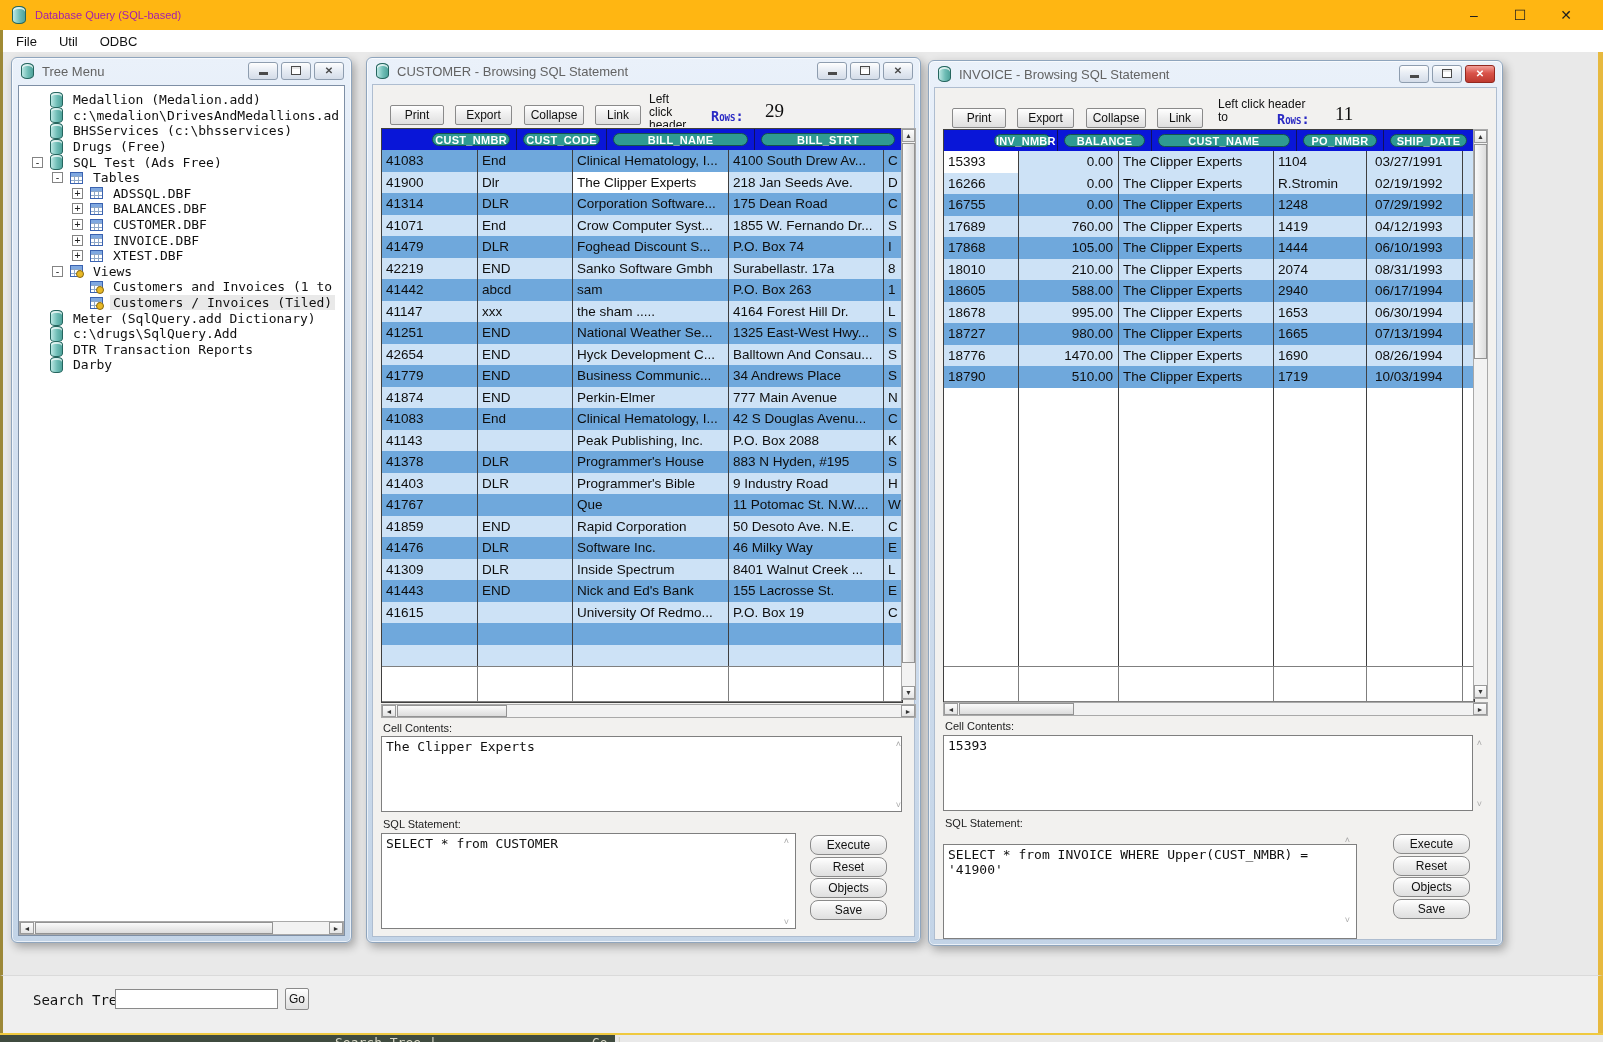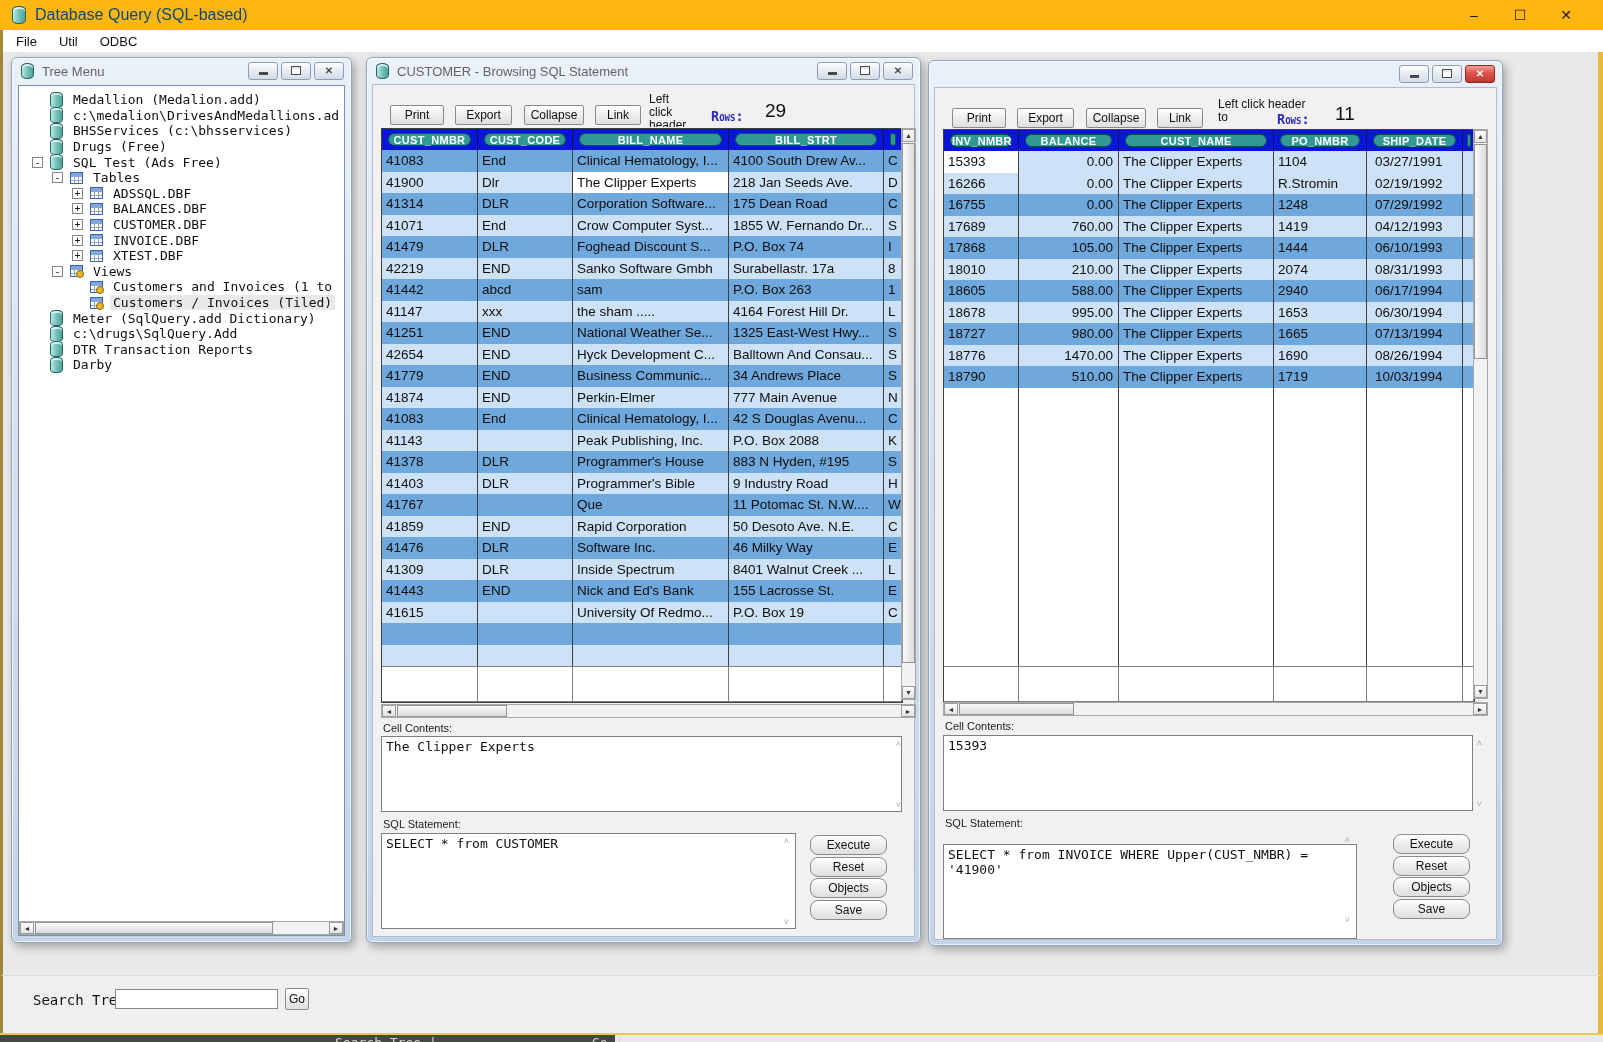--- a/index.html
+++ b/index.html
@@ -1,21 +1,21 @@
 <!DOCTYPE html>
 <html><head>
 <meta charset="utf-8">
 <style>
   html,body{margin:0;padding:0;}
   body{width:1603px;height:1042px;overflow:hidden;font-family:"Liberation Sans",sans-serif;background:#E9E9E9;}
   .screen{position:relative;width:1603px;height:1042px;}
 
   
   .titlebar{height:30px;background:#FFB612;display:flex;align-items:center;padding-left:12px;gap:9px;}
-  .titlebar .apptitle{font-size:16px;color:#0c4a6e;}
+  .titlebar .apptitle{font-size:11px;color:#a21caf;}
   .syscontrols{margin-left:auto;display:flex;align-items:center;gap:0;padding-right:14px;}
   .sysbtn{width:46px;text-align:center;font-size:14px;color:#1F1F1F;cursor:default;}
   .menubar{height:22px;background:#FFFFFF;display:flex;align-items:center;padding-left:13px;gap:22px;border-left:3px solid #A08A34;}
   .menu-item{font-size:13px;color:#111;}
   .mdi{position:relative;height:923px;background:#E9E9E9;border-left:3px solid #9C8838;border-right:5px solid #E7B93F;overflow:hidden;}
 
   
   .cyl{display:inline-block;width:12px;height:16px;background:linear-gradient(to right,#BCE8E4,#6FBDB6 55%,#4FA39B);border:1px solid #25655E;border-radius:6px/4px;box-shadow:inset 0 2px 0 rgba(255,255,255,.7);}
   .cyl.small{width:11px;height:14px;}
 
@@ -52,21 +52,21 @@
   .trow.selected .tlabel{background:#E9E9E9;}
 
   
   .cbtn{position:absolute;height:20px;box-sizing:border-box;background:linear-gradient(#FFFFFF,#EFEFEF 45%,#DFDFDF);border:1px solid #8A8A8A;border-radius:2px;font-size:12px;color:#111;display:flex;align-items:center;justify-content:center;}
   .lbl{position:absolute;font-size:11px;color:#222;}
   .tarea{position:absolute;background:#fff;border:1px solid #7F7F7F;box-sizing:border-box;font-family:"DejaVu Sans Mono",monospace;font-size:13px;color:#101010;padding:2px 4px;white-space:pre-wrap;overflow:hidden;}
   .chev{position:absolute;font-size:9px;color:#A8A8A8;line-height:9px;}
 
   
   .grid{position:absolute;border:1px solid #3F3F3F;background:#fff;box-sizing:content-box;}
-  .ghead{display:flex;background:#0916D8;height:21px;}
+  .ghead{display:flex;background:#0916D8;height:21px;padding-left:44px;}
   .hcell{box-sizing:border-box;border-right:1px solid #101060;display:flex;align-items:center;justify-content:center;overflow:hidden;}
   .pill{background:#2F9A92;border:1px solid #14524D;border-radius:9px;color:#fff;font-weight:bold;font-size:11px;letter-spacing:.3px;height:13px;line-height:13px;padding:0 1px;width:calc(100% - 12px);text-align:center;box-sizing:border-box;white-space:nowrap;}
   .grow{display:flex;}
   .cell{box-sizing:border-box;height:21.5px;line-height:21.5px;font-size:13.5px;color:#0E0E0E;padding-left:4px;border-right:1px solid #3F3F3F;overflow:hidden;white-space:nowrap;}
   
   .cust .c0{width:96px;} .cust .c1{width:95px;} .cust .c2{width:156px;} .cust .c3{width:155px;} .cust .c4{flex:1;border-right:none;}
   .cust .ghead .hcell:nth-child(1){width:96px;} .cust .ghead .hcell:nth-child(2){width:95px;}
   .cust .ghead .hcell:nth-child(3){width:156px;} .cust .ghead .hcell:nth-child(4){width:155px;}
   .cust .ghead .hcell:nth-child(5){flex:1;border-right:none;}
   
@@ -93,21 +93,21 @@
   .vscroll .sarr{left:0;right:0;height:13px;}
   .vscroll .sarr.top{top:0;} .vscroll .sarr.bot{bottom:0;}
   .hscroll .sarr{top:0;bottom:0;width:14px;}
   .hscroll .sarr.lft{left:0;} .hscroll .sarr.rgt{right:0;}
   .vthumb{position:absolute;left:0;width:13px;background:linear-gradient(to right,#FAFAFA,#DCDCDC);border:1px solid #939393;box-sizing:border-box;}
   .hthumb{position:absolute;top:0;height:12px;background:linear-gradient(#FAFAFA,#DCDCDC);border:1px solid #939393;box-sizing:border-box;}
 
   
   .hint{position:absolute;font-size:12px;line-height:13px;color:#111;overflow:hidden;}
   .rowslbl{position:absolute;font-family:"DejaVu Sans Mono",monospace;font-variant:small-caps;font-weight:bold;font-size:13.5px;color:#2A2AC4;}
-  .rowsval{position:absolute;font-family:Liberation Sans, sans-serif;font-size:19px;color:#0E0E0E;}
+  .rowsval{position:absolute;font-family:Liberation Serif, serif;font-size:19px;color:#0E0E0E;}
   .actions{position:absolute;display:flex;flex-direction:column;gap:1.5px;}
   .abtn{width:77px;height:20px;box-sizing:border-box;background:linear-gradient(#FFFFFF,#EFEFEF 45%,#DFDFDF);border:1px solid #8A8A8A;border-radius:8px;font-size:12px;color:#111;display:flex;align-items:center;justify-content:center;}
 
   
   .searchbar{height:58px;background:#EFEFEF;border-top:1px solid #DADADA;border-left:3px solid #9C8838;border-right:5px solid #E7B93F;position:relative;box-sizing:border-box;}
   .searchbar .slabel{position:absolute;left:30px;top:16px;font-family:"DejaVu Sans Mono",monospace;font-size:14px;color:#111;}
   .searchbar input{position:absolute;left:112px;top:13px;width:163px;height:20px;border:1px solid #8A8A8A;background:#fff;box-sizing:border-box;font:13px "DejaVu Sans Mono",monospace;padding:0 3px;}
   .gobtn{position:absolute;left:282px;top:12px;width:24px;height:22px;box-sizing:border-box;background:linear-gradient(#FFFFFF,#EFEFEF 45%,#DFDFDF);border:1px solid #8A8A8A;border-radius:2px;font-size:12px;color:#111;display:flex;align-items:center;justify-content:center;}
   .bottomline{height:2px;background:#EFC93F;}
   .ghost{position:relative;height:7px;overflow:hidden;background:linear-gradient(to right,#3F4B3F 0 615px,#E9E9E9 615px);}
@@ -505,20 +505,24 @@
 
         <span class="abtn">Execute</span>
             <span class="abtn">Reset</span>
             <span class="abtn">Objects</span>
             <span class="abtn">Save</span>
           </div>
       </div>
     </div>
 
     <div class="win" style="left:925px;top:8px;width:573px;height:884px;">
+      <div class="wtitle">
+        <span class="cyl small"></span>
+        <span>INVOICE - Browsing SQL Statement</span>
+      </div>
       <div class="winbtns">
         <span class="wb">
             <span class="bar"></span>
           </span>
         <span class="wb">
             <span class="boxicon"></span>
           </span>
         <span class="wb red">
             <span class="x">✕</span>
           </span>

